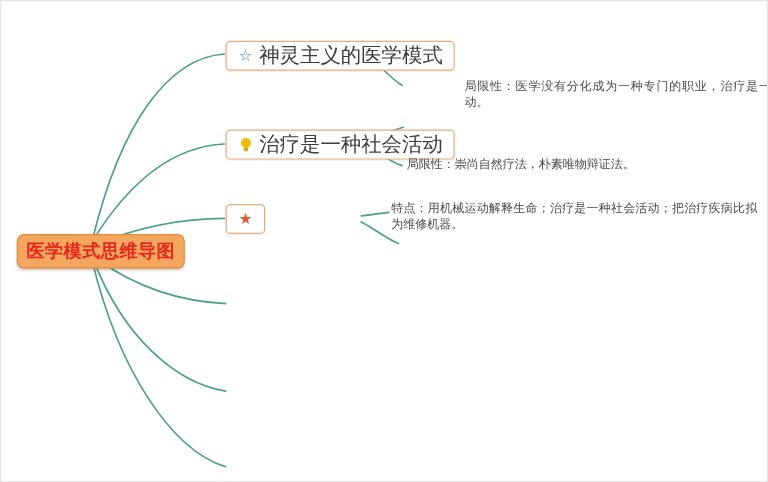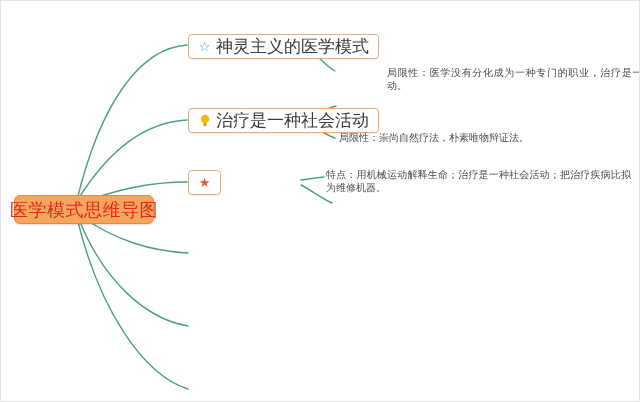--- a/index.html
+++ b/index.html
@@ -11,21 +11,21 @@
   svg.links{position:absolute;left:0;top:0;width:640px;height:402px;}
   svg.links path{fill:none;stroke:#4d9f8c;stroke-width:1.4px;stroke-linecap:round;}
 
   .root-node{
     position:absolute;left:13px;top:194px;width:138px;height:27px;
     background:#f4a55e;border:1px solid #e08c3e;border-radius:6px;
     display:flex;align-items:center;justify-content:center;
     box-shadow:0 1px 2px rgba(0,0,0,0.15);
   }
   .root-node .root-label{
-    color:#e4281e;font-weight:normal;font-size:18px;letter-spacing:0.5px;white-space:nowrap;
+    color:#e4281e;font-weight:bold;font-size:15px;letter-spacing:0.5px;white-space:nowrap;
   }
 
   .topic-node{
     position:absolute;height:23px;background:#ffffff;
     border:1px solid #e9ad7a;border-radius:4px;
     display:flex;align-items:center;gap:5px;padding:0 9px;white-space:nowrap;
     box-shadow:0 1px 1px rgba(0,0,0,0.06);
   }
   .topic-node .t-label{font-size:17px;color:#3c3c3c;}
   .node-1{left:187px;top:33px;}

